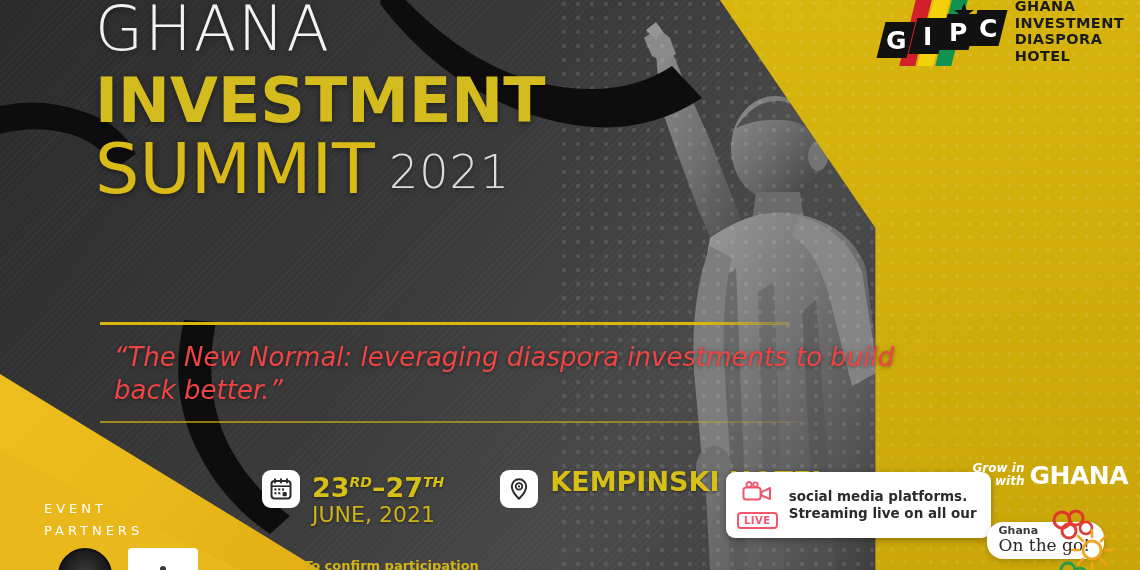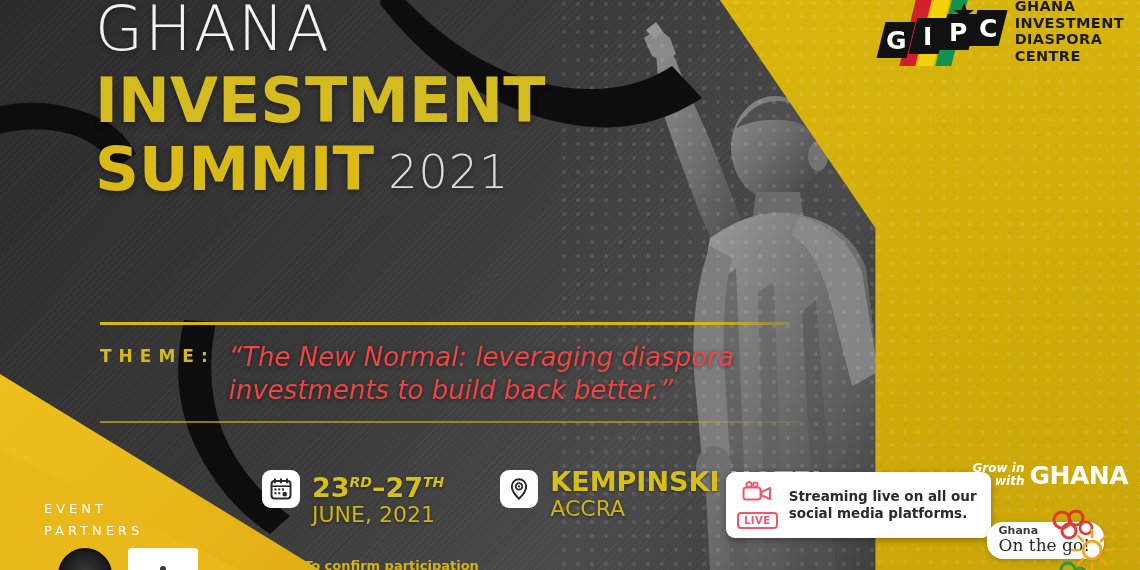--- a/index.html
+++ b/index.html
@@ -73,21 +73,21 @@
   }
   .h-line2 { margin-top:4px; }
   .h-line3 {
     font-size:62px; line-height:62px; font-weight:bold;
     color:#d4bb1e; letter-spacing:0px; margin-top:10px;
     font-family:"DejaVu Sans", sans-serif;
     text-shadow:0 2px 6px rgba(0,0,0,0.45);
   }
   .h-line4row { display:flex; align-items:flex-end; gap:14px; margin-top:6px; }
   .h-line4 {
-    font-size:61px; line-height:62px; font-weight:bold;
+    font-size:70px; line-height:62px; font-weight:normal;
     color:#d9ba16; font-family:"DejaVu Sans", sans-serif;
     text-shadow:0 2px 6px rgba(0,0,0,0.45);
   }
   .h-year {
     font-size:46px; line-height:56px; font-weight:300; color:#dcdcdc;
     letter-spacing:1px; font-family:"DejaVu Sans", sans-serif;
     text-shadow:0 2px 5px rgba(0,0,0,0.45);
   }
 
   
@@ -297,37 +297,36 @@
           <span>P</span>
         </div>
       <div class="gipc-tile" style="left:94px; top:10px;">
           <span>C</span>
         </div>
     </div>
     <div class="gipc-words">
       <div>GHANA</div>
       <div>INVESTMENT</div>
       <div>DIASPORA</div>
-      <div>CENTRE</div>
+      <div>HOTEL</div>
     </div>
   </div>
 
   <div class="headline">
     <div class="h-line1">GHANA</div>
     <div class="h-line3">INVESTMENT</div>
     <div class="h-line4row">
       <div class="h-line4">SUMMIT</div>
       <div class="h-year">2021</div>
     </div>
   </div>
 
   <div class="theme-block">
     <div class="rule-top"></div>
     <div class="theme-row">
-      <div class="theme-label">THEME:</div>
       <div class="theme-text">“The New Normal: leveraging diaspora investments to build back better.”</div>
     </div>
     <div class="rule-bot"></div>
   </div>
 
   <div class="info-bar">
 
     <div class="info-item">
       <div class="ico-box">
         <svg width="24" height="24" viewBox="0 0 24 24">
@@ -351,39 +350,38 @@
     <div class="info-item">
       <div class="ico-box">
         <svg width="24" height="24" viewBox="0 0 24 24">
           <path d="M12 2.3c-4 0-7.2 3.2-7.2 7.2 0 5.3 7.2 12.2 7.2 12.2s7.2-6.9 7.2-12.2c0-4-3.2-7.2-7.2-7.2z" fill="none" stroke="#2b2b2b" stroke-width="2"></path>
           <circle cx="12" cy="9.4" r="3.3" fill="none" stroke="#2b2b2b" stroke-width="1.8"></circle>
           <circle cx="12" cy="9.4" r="1.1" fill="#2b2b2b"></circle>
         </svg>
       </div>
       <div>
         <div class="info-main venue-main">KEMPINSKI HOTEL</div>
-        <div class="info-sub">ACCRA</div>
       </div>
     </div>
 
   </div>
 
   <div class="live-badge">
     <div class="live-icons">
       <svg width="30" height="20" viewBox="0 0 30 20">
         <rect x="1.5" y="6.5" width="17" height="12" rx="2.5" fill="none" stroke="#f2566a" stroke-width="2"></rect>
         <path d="M19.5 11 L28 7 V18 L19.5 14.5 Z" fill="none" stroke="#f2566a" stroke-width="2" stroke-linejoin="round"></path>
         <circle cx="7" cy="3.6" r="2.6" fill="none" stroke="#f2566a" stroke-width="1.8"></circle>
         <circle cx="13.4" cy="3.6" r="2.3" fill="none" stroke="#f2566a" stroke-width="1.8"></circle>
       </svg>
       <div class="live-tag">LIVE</div>
     </div>
     <div class="live-text">
+      <div>social media platforms.</div>
       <div>Streaming live on all our</div>
-      <div>social media platforms.</div>
     </div>
   </div>
 
   <div class="partners">
     <div class="partners-title">EVENT</div>
     <div class="partners-title">PARTNERS</div>
   </div>
   <div class="partner-logos">
     <div class="partner-seal"></div>
     <div class="partner-card">

